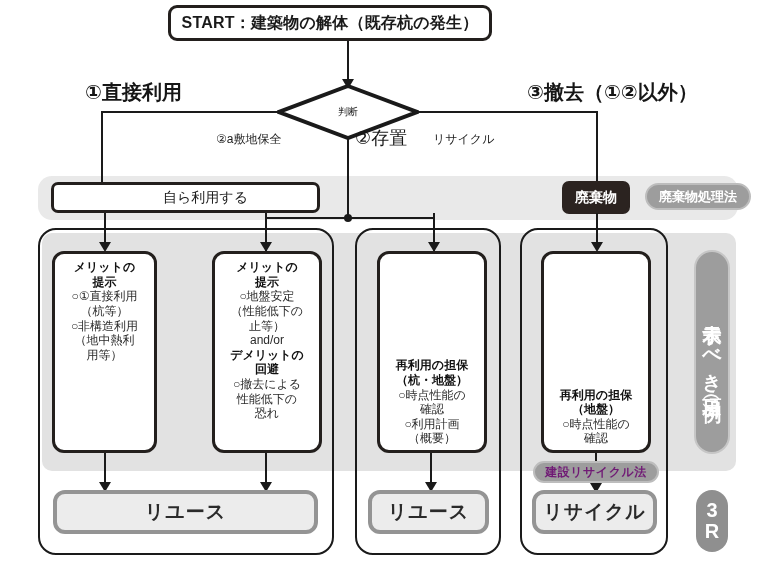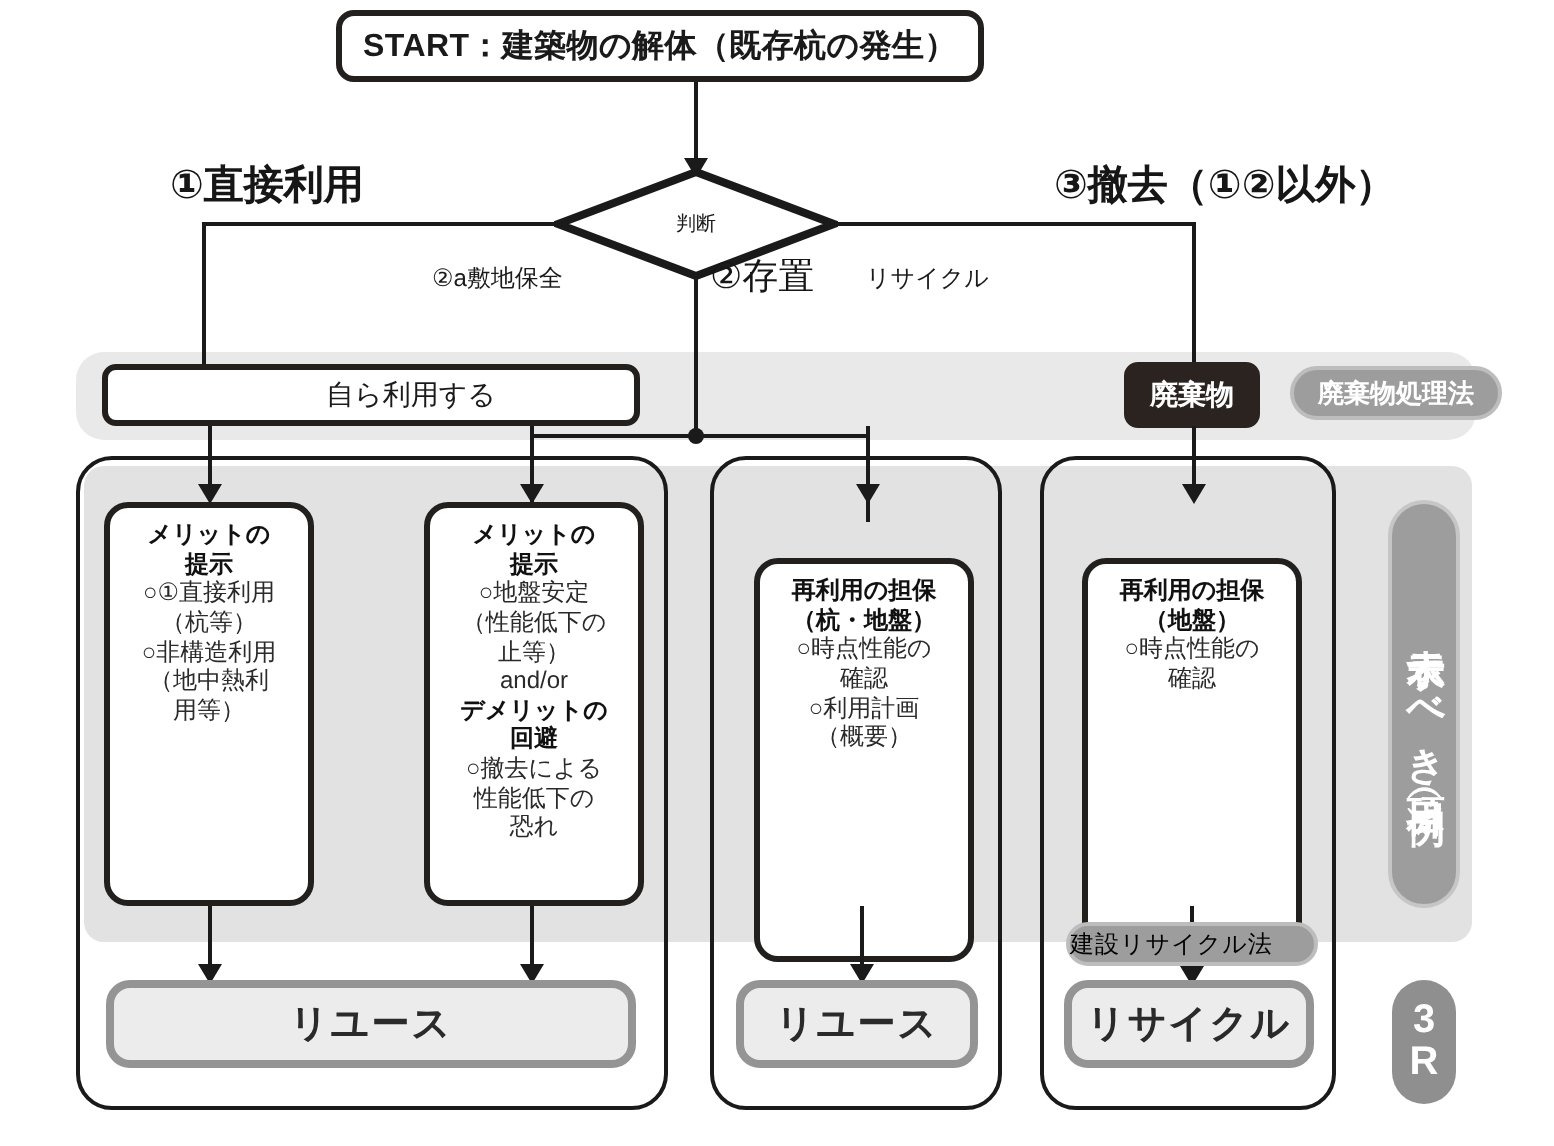--- a/index.html
+++ b/index.html
@@ -131,21 +131,21 @@
     font-size:12px;
     line-height:1.22;
   }
   .card .c-title{
     font-weight:bold;
     color:#111111;
   }
   .card .c-body{
     color:#2a2a2a;
   }
-  .card.mid-align{display:flex;align-items:flex-start;margin-top:28px;}
+  .card.mid-align{display:flex;align-items:flex-end;}
 
   
   .result-box{
     border:4px solid #949494;
     border-radius:12px;
     background:#ececec;
     display:flex;align-items:center;justify-content:center;
     font-size:19px;
     font-weight:bold;
     color:#2a2a2a;
@@ -173,24 +173,24 @@
     font-weight:bold;
     font-size:20px;
     display:flex;flex-direction:column;
     align-items:center;justify-content:center;
     line-height:1.05;
   }
   .recycle-law{
     background:#9d9d9d;
     border:2px solid #bdbdbd;
     border-radius:999px;
-    color:#000000;
-    font-weight:normal;
+    color:#701a75;
+    font-weight:bold;
     font-size:12px;
-    display:flex;align-items:center;justify-content:flex-start;
+    display:flex;align-items:center;justify-content:center;
     white-space:nowrap;
     letter-spacing:0.5px;
   }
 </style>
 </head>
 <body>
 
 <div id="root">
 
   <div class="abs gray-panel" style="left:42px;top:233px;width:694px;height:238px;"></div>

